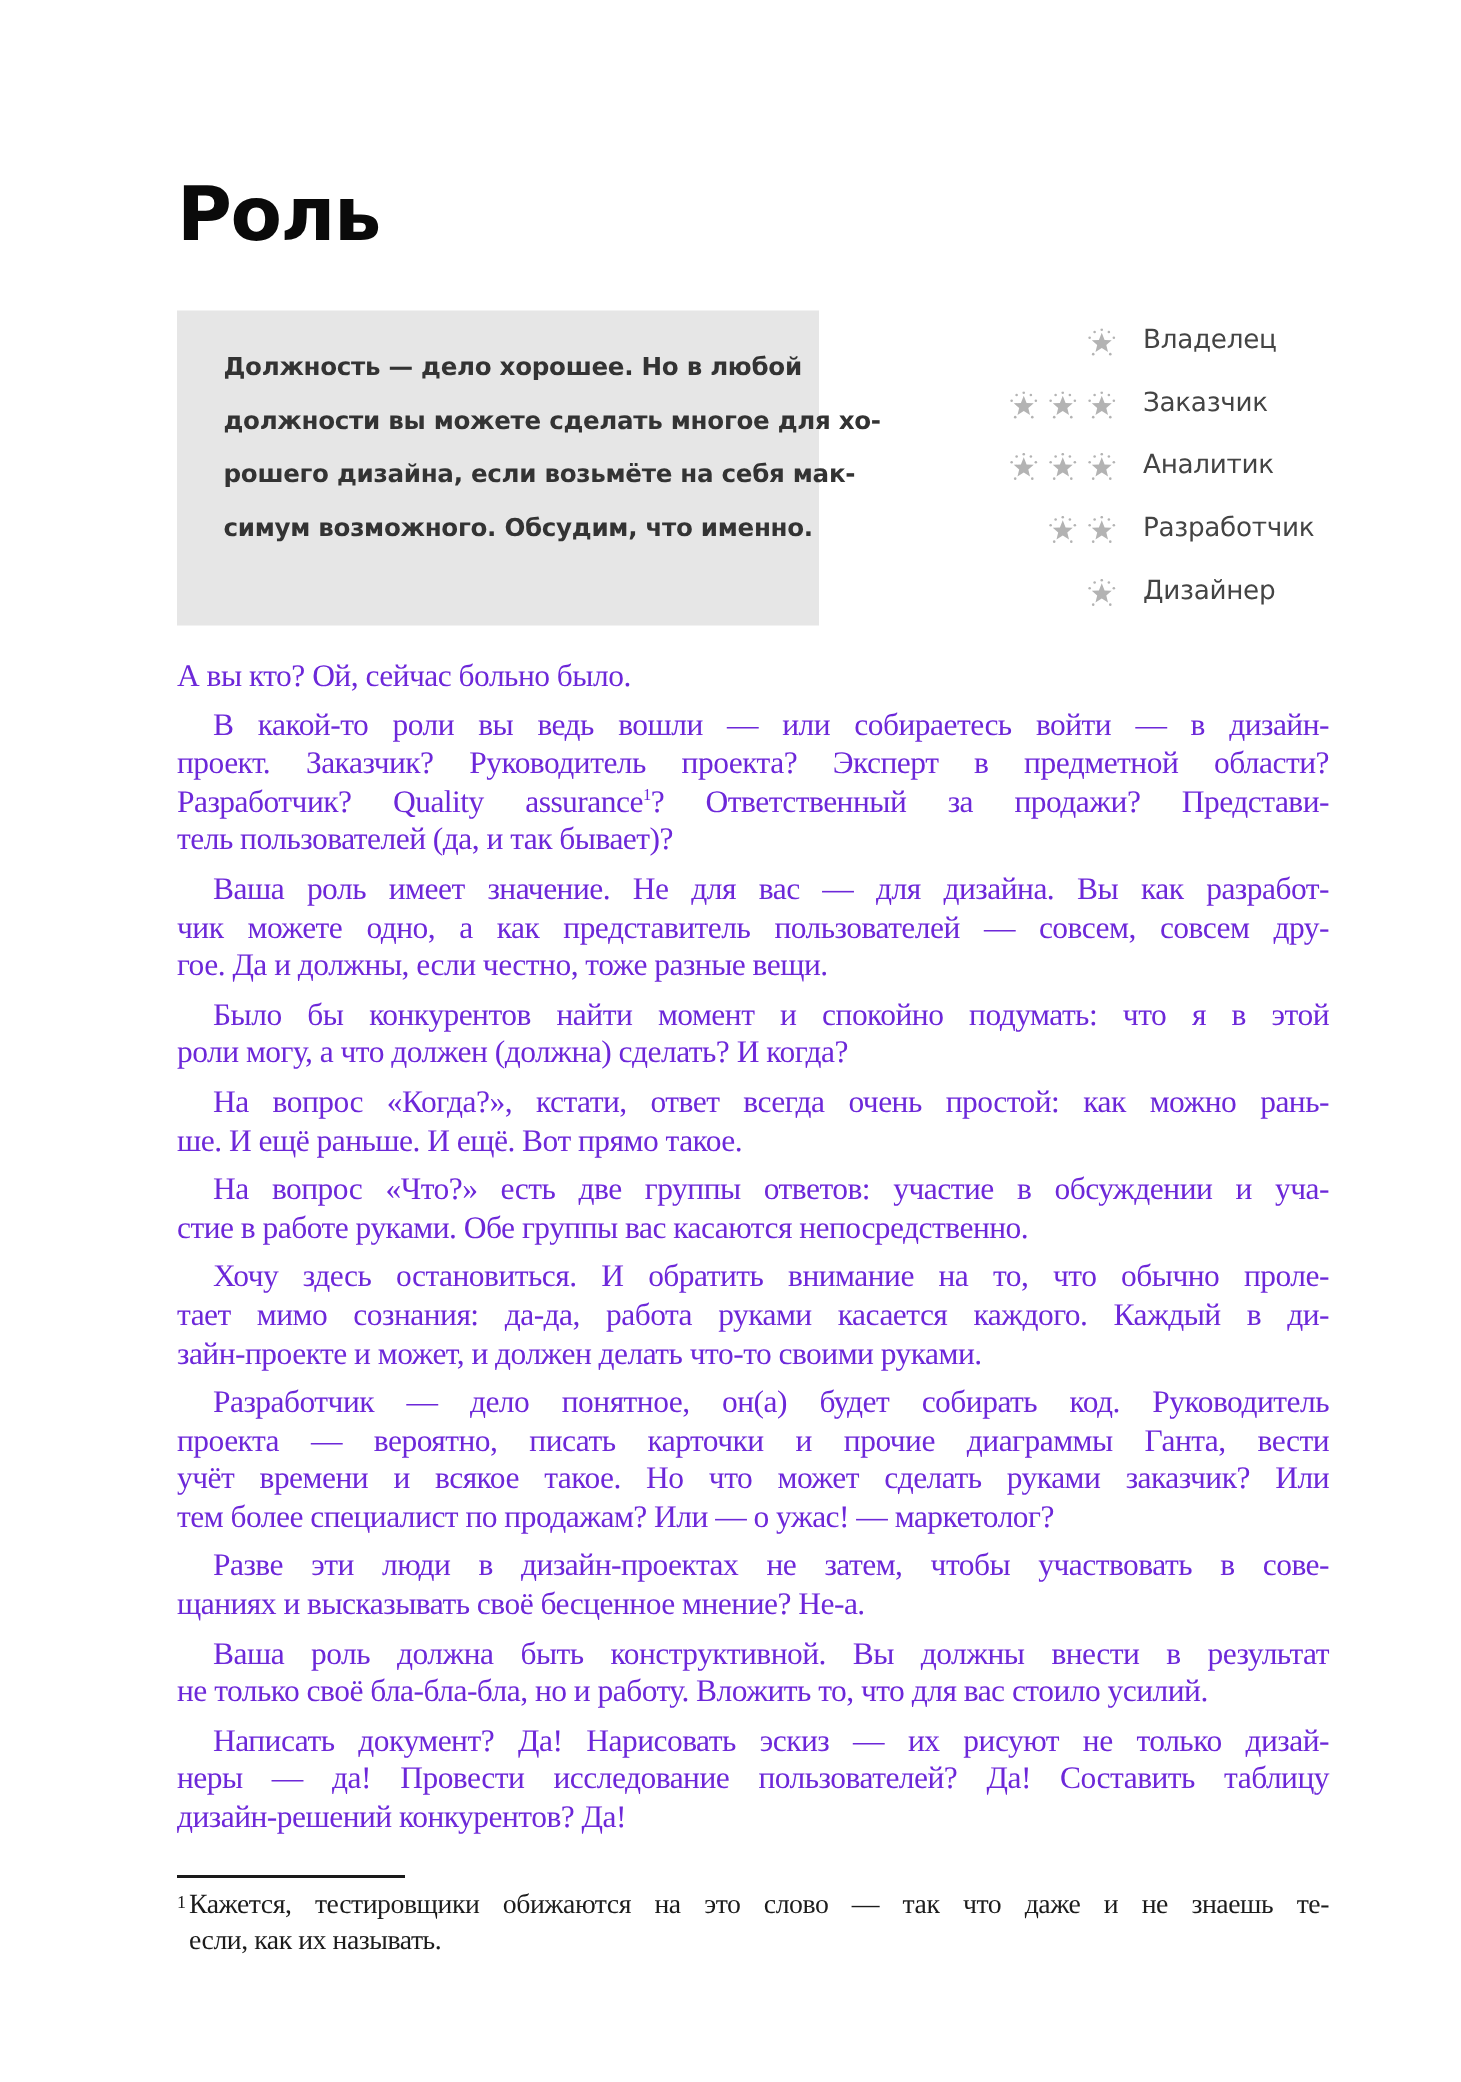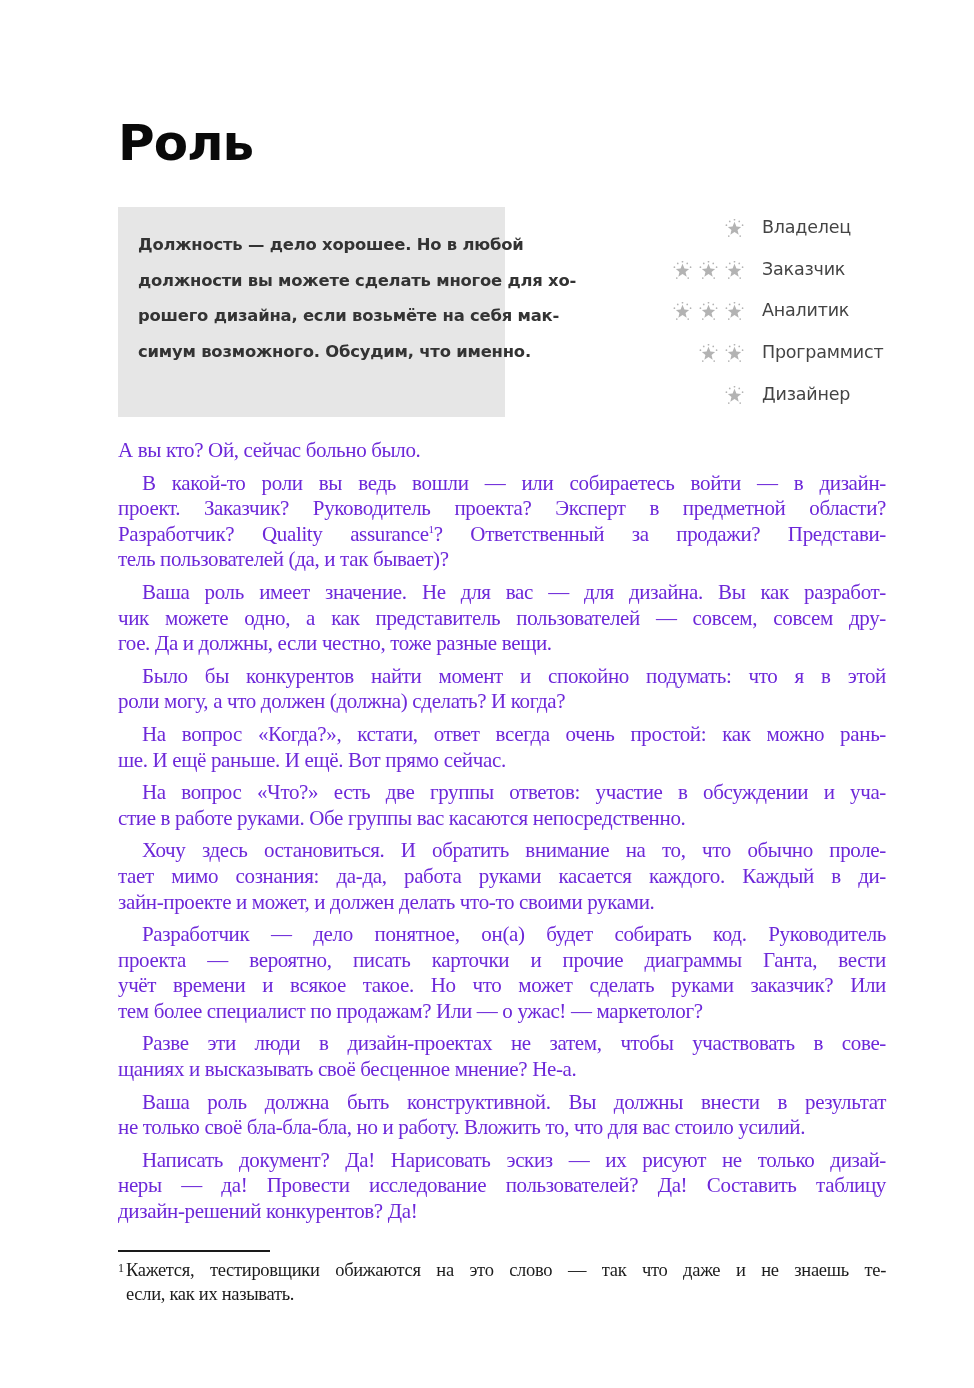--- a/index.html
+++ b/index.html
@@ -3,22 +3,22 @@
 <meta charset="utf-8">
 <style>
   html, body { margin: 0; padding: 0; background: #ffffff; }
   body { width: 974px; height: 1388px; position: relative; overflow: hidden; color: #1a1a1a; }
   .title {
     position: absolute; left: 118px; top: 118px;
     font-family: "DejaVu Sans", sans-serif; font-weight: bold;
     font-size: 50px; letter-spacing: -1px; line-height: 1; color: #0a0a0a; margin: 0;
   }
   .lead-box {
-    position: absolute; left: 118px; top: 207px; width: 387px; height: 210px;
-    background: #e6e6e6; box-sizing: border-box; padding: 20px 24px 0 20px;
+    position: absolute; left: 118px; top: 207px; width: 428px; height: 210px;
+    background: #e6e6e6; box-sizing: border-box; padding: 20px 24px 0 31px;
   }
   .lead-box p {
     margin: 0; font-family: "DejaVu Sans", sans-serif; font-weight: bold;
     font-size: 16.4px; line-height: 35.5px; color: #333333; letter-spacing: -0.2px;
   }
   .lead-line { display: block; text-align: justify; text-align-last: justify; white-space: nowrap; }
   .lead-line.last { text-align-last: left; }
   .roles {
     position: absolute; left: 656px; top: 216px; width: 260px;
   }
@@ -164,21 +164,21 @@
           <polygon points="10,3 12,8 17,8.3 13.2,11.5 14.4,16.5 10,13.7 5.6,16.5 6.8,11.5 3,8.3 8,8" fill="#b3b3b3"></polygon>
           <circle cx="10" cy="0.8" r="0.9" fill="#b3b3b3"></circle>
           <circle cx="18.5" cy="6.5" r="0.9" fill="#b3b3b3"></circle>
           <circle cx="16" cy="18" r="0.9" fill="#b3b3b3"></circle>
           <circle cx="4" cy="18" r="0.9" fill="#b3b3b3"></circle>
           <circle cx="1.5" cy="6.5" r="0.9" fill="#b3b3b3"></circle>
           <circle cx="15" cy="2.5" r="0.9" fill="#b3b3b3"></circle>
           <circle cx="5" cy="2.5" r="0.9" fill="#b3b3b3"></circle>
         </svg>
       </div>
-      <span class="role-label">Программист</span>
+      <span class="role-label">Разработчик</span>
     </div>
     <div class="role-row">
       <div class="role-stars">
         <svg viewBox="0 0 20 20" class="star">
           <polygon points="10,3 12,8 17,8.3 13.2,11.5 14.4,16.5 10,13.7 5.6,16.5 6.8,11.5 3,8.3 8,8" fill="#b3b3b3"></polygon>
           <circle cx="10" cy="0.8" r="0.9" fill="#b3b3b3"></circle>
           <circle cx="18.5" cy="6.5" r="0.9" fill="#b3b3b3"></circle>
           <circle cx="16" cy="18" r="0.9" fill="#b3b3b3"></circle>
           <circle cx="4" cy="18" r="0.9" fill="#b3b3b3"></circle>
           <circle cx="1.5" cy="6.5" r="0.9" fill="#b3b3b3"></circle>
@@ -204,21 +204,21 @@
       <span class="line">Ваша роль имеет значение. Не для вас — для дизайна. Вы как разработ-</span>
       <span class="line">чик можете одно, а как представитель пользователей — совсем, совсем дру-</span>
       <span class="line last">гое. Да и должны, если честно, тоже разные вещи.</span>
     </div>
     <div class="para indent">
       <span class="line">Было бы конкурентов найти момент и спокойно подумать: что я в этой</span>
       <span class="line last">роли могу, а что должен (должна) сделать? И когда?</span>
     </div>
     <div class="para indent">
       <span class="line">На вопрос «Когда?», кстати, ответ всегда очень простой: как можно рань-</span>
-      <span class="line last">ше. И ещё раньше. И ещё. Вот прямо сейчас.</span>
+      <span class="line last">ше. И ещё раньше. И ещё. Вот прямо такое.</span>
     </div>
     <div class="para indent">
       <span class="line">На вопрос «Что?» есть две группы ответов: участие в обсуждении и уча-</span>
       <span class="line last">стие в работе руками. Обе группы вас касаются непосредственно.</span>
     </div>
     <div class="para indent">
       <span class="line">Хочу здесь остановиться. И обратить внимание на то, что обычно проле-</span>
       <span class="line">тает мимо сознания: да-да, работа руками касается каждого. Каждый в ди-</span>
       <span class="line last">зайн-проекте и может, и должен делать что-то своими руками.</span>
     </div>

